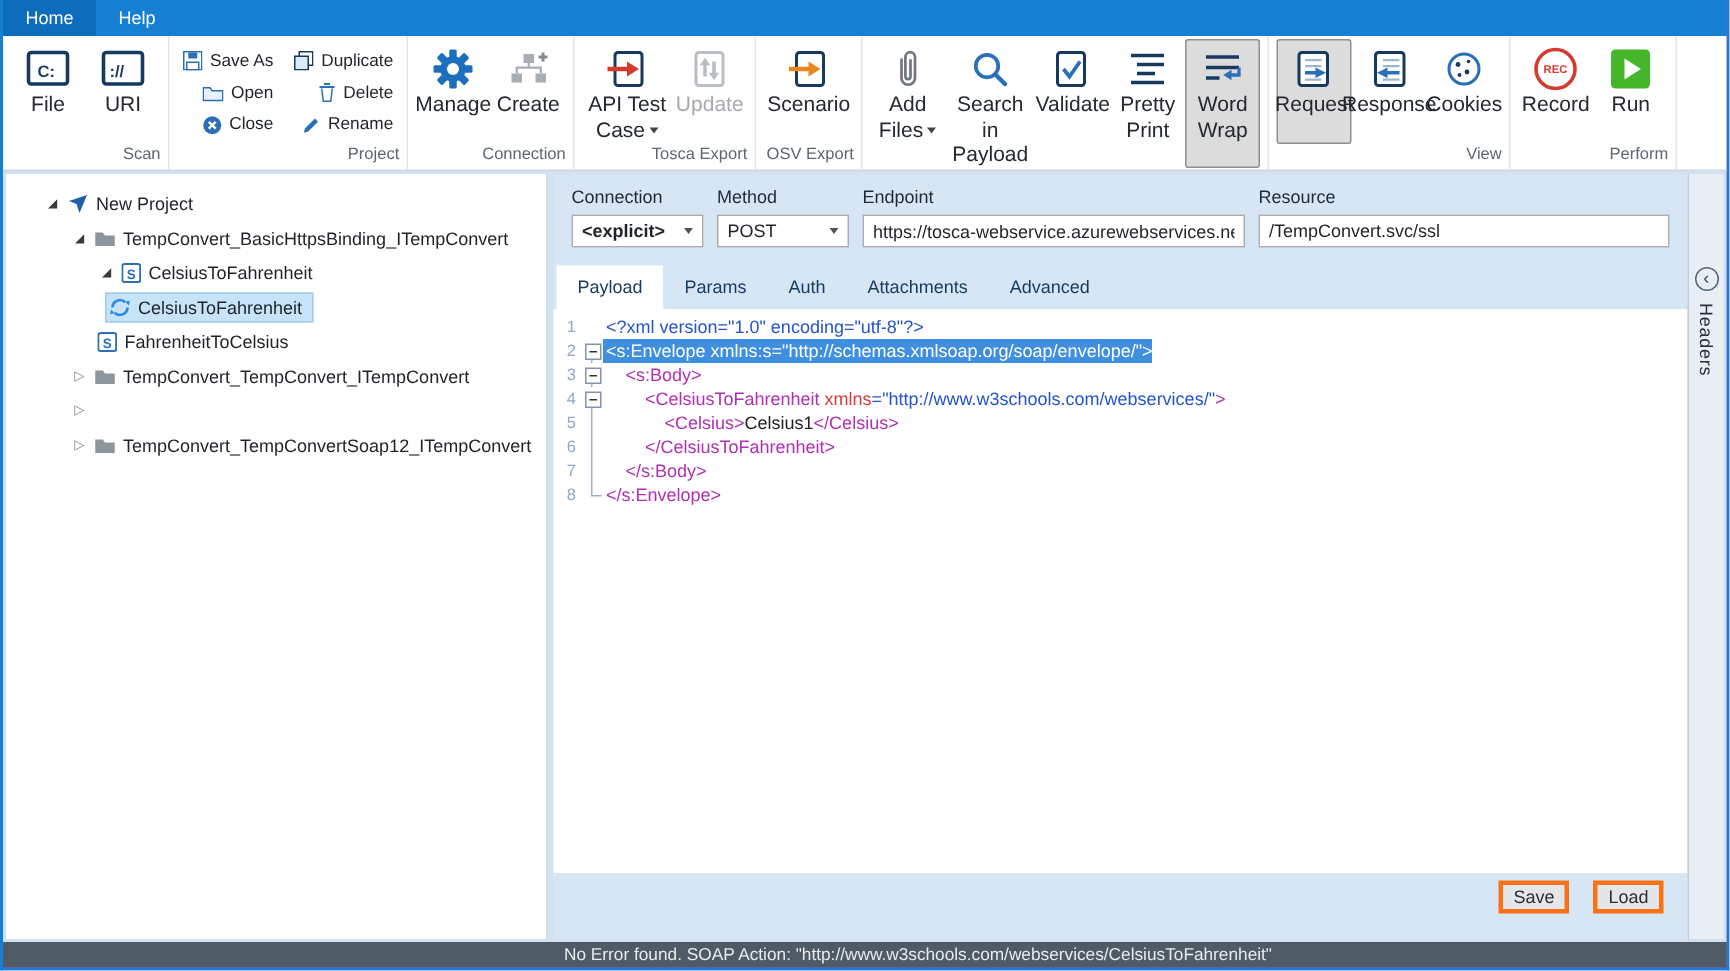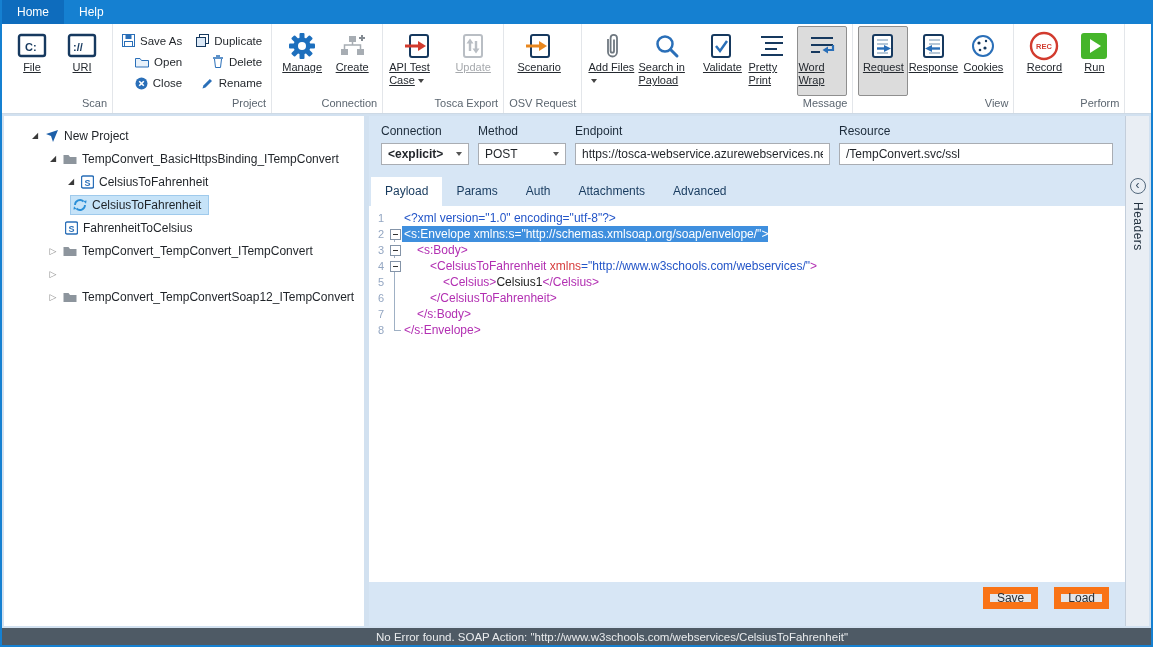--- a/index.html
+++ b/index.html
@@ -18,21 +18,21 @@
   .ribbon { height:90px; background:#fff; border-bottom:1px solid #cdd9e5; display:flex; flex:none; overflow:hidden; }
   .rgroup { display:flex; flex-direction:column; border-right:1px solid #e3e6ea; padding:2px 5px 0; flex:none; }
   .rgroup-content { flex:1; display:flex; align-items:stretch; }
   .rgroup-label { height:17px; font-size:11px; color:#5c6670; text-align:right; padding-top:1px; }
   .rbtn { width:50px; display:flex; flex-direction:column; align-items:center; padding-top:3px;
           border:1px solid transparent; border-radius:2px; cursor:default; }
   .rbtn.wide { width:60px; }
   .rbtn.selected { background:#dcdcdc; border-color:#8f8f8f; }
   .rbtn.disabled .rlabel { color:#a6a9ad; }
   .ricon { height:31px; display:flex; align-items:center; justify-content:center; }
-  .rlabel { font-size:11px; line-height:1.18; text-align:left; color:#24292f;text-decoration:underline; }
+  .rlabel { font-size:14px; line-height:1.18; text-align:center; color:#24292f; }
   .caret { display:inline-block; width:0; height:0; border-left:3.5px solid transparent;
            border-right:3.5px solid transparent; border-top:4px solid #444; margin-left:3px; vertical-align:middle; }
   .sbtns { display:grid; grid-auto-flow:column; grid-template-rows:repeat(3,1fr); grid-template-columns:auto auto;
            column-gap:14px; row-gap:0; padding:4px 4px 2px; }
   .sbtn { display:flex; align-items:center; gap:5px; font-size:11.5px; cursor:default; white-space:nowrap;justify-content:flex-end; }
 
   
   .main { flex:1; min-height:0; display:flex; background:#d2e1f0; padding:2px; }
   .tree-panel { width:360px; flex:none; background:#fff; margin-right:5px; overflow:hidden; padding-top:8px; }
   .trow { height:23px; display:flex; align-items:center; cursor:default; }
@@ -76,21 +76,21 @@
             linear-gradient(#9fb0c4,#9fb0c4) 6px 8px/7px 1px no-repeat; }
   .code { white-space:pre; font-size:12px; }
   .i0 { padding-left:2px; } .i1 { padding-left:15px; } .i2 { padding-left:28px; } .i3 { padding-left:41px; }
   .tok-decl { color:#2355c8; } .tok-tag { color:#b22fb2; } .tok-attr { color:#d63c3c;margin-top:20px; }
   .tok-val { color:#2355c8; } .tok-txt { color:#222; }
   .code.selline { background:#3f8fde; }
   .tok-sel { color:#fff; }
 
   .editor-footer { height:44px; flex:none; background:#d7e6f5; display:flex; justify-content:flex-end;
                    align-items:flex-start; gap:16px; padding:5px 16px 0 0; }
-  .btn { min-width:36px; height:22px; background:#e4e6e9; border:7px solid #f97316; font-size:12px;
+  .btn { min-width:36px; height:22px; background:#e4e6e9; border:3px solid #f97316; font-size:12px;
          display:flex; align-items:center; justify-content:center; padding:0 7px; color:#2b2f33; cursor:default; }
 
   .headers-strip { width:24px; flex:none; background:#e9eef4; border-left:1px solid #c3cedb;
                    display:flex; flex-direction:column; align-items:center; padding-top:62px; }
   .chev-circle { width:16px; height:16px; border:1px solid #53687c; border-radius:50%; color:#34495e;
                  font-size:12px; line-height:13px; text-align:center; cursor:default; }
   .vert-label { writing-mode:vertical-rl; font-size:12px; color:#22313f; margin-top:8px; letter-spacing:0.5px; cursor:default; }
 
   
   .statusbar { height:17px; flex:none; background:#4e5a65; color:#e9ebed; font-size:11.5px;
@@ -258,21 +258,21 @@
           <div class="ricon">
             <svg width="30" height="26">
                 <rect x="7" y="2" width="18" height="22" rx="2" fill="#fff" stroke="#16395f" stroke-width="2"></rect>
                 <path d="M2 13 h15" stroke="#e8871e" stroke-width="3"></path>
                 <path d="M15 8 l8 5 -8 5 z" fill="#e8871e"></path>
               </svg>
           </div>
           <div class="rlabel">Scenario</div>
         </div>
       </div>
-      <div class="rgroup-label">OSV Request</div>
+      <div class="rgroup-label">OSV Export</div>
     </div>
 
     <div class="rgroup">
       <div class="rgroup-content">
         <div class="rbtn">
           <div class="ricon">
             <svg width="20" height="28" viewBox="0 0 20 28">
                 <path d="M6 7 v13 a4.5 4.5 0 0 0 9 0 V6 a3.2 3.2 0 0 0 -6.4 0 v13 a1.7 1.7 0 0 0 3.4 0 V7.5" fill="none" stroke="#6f7880" stroke-width="1.8"></path>
               </svg>
           </div>

